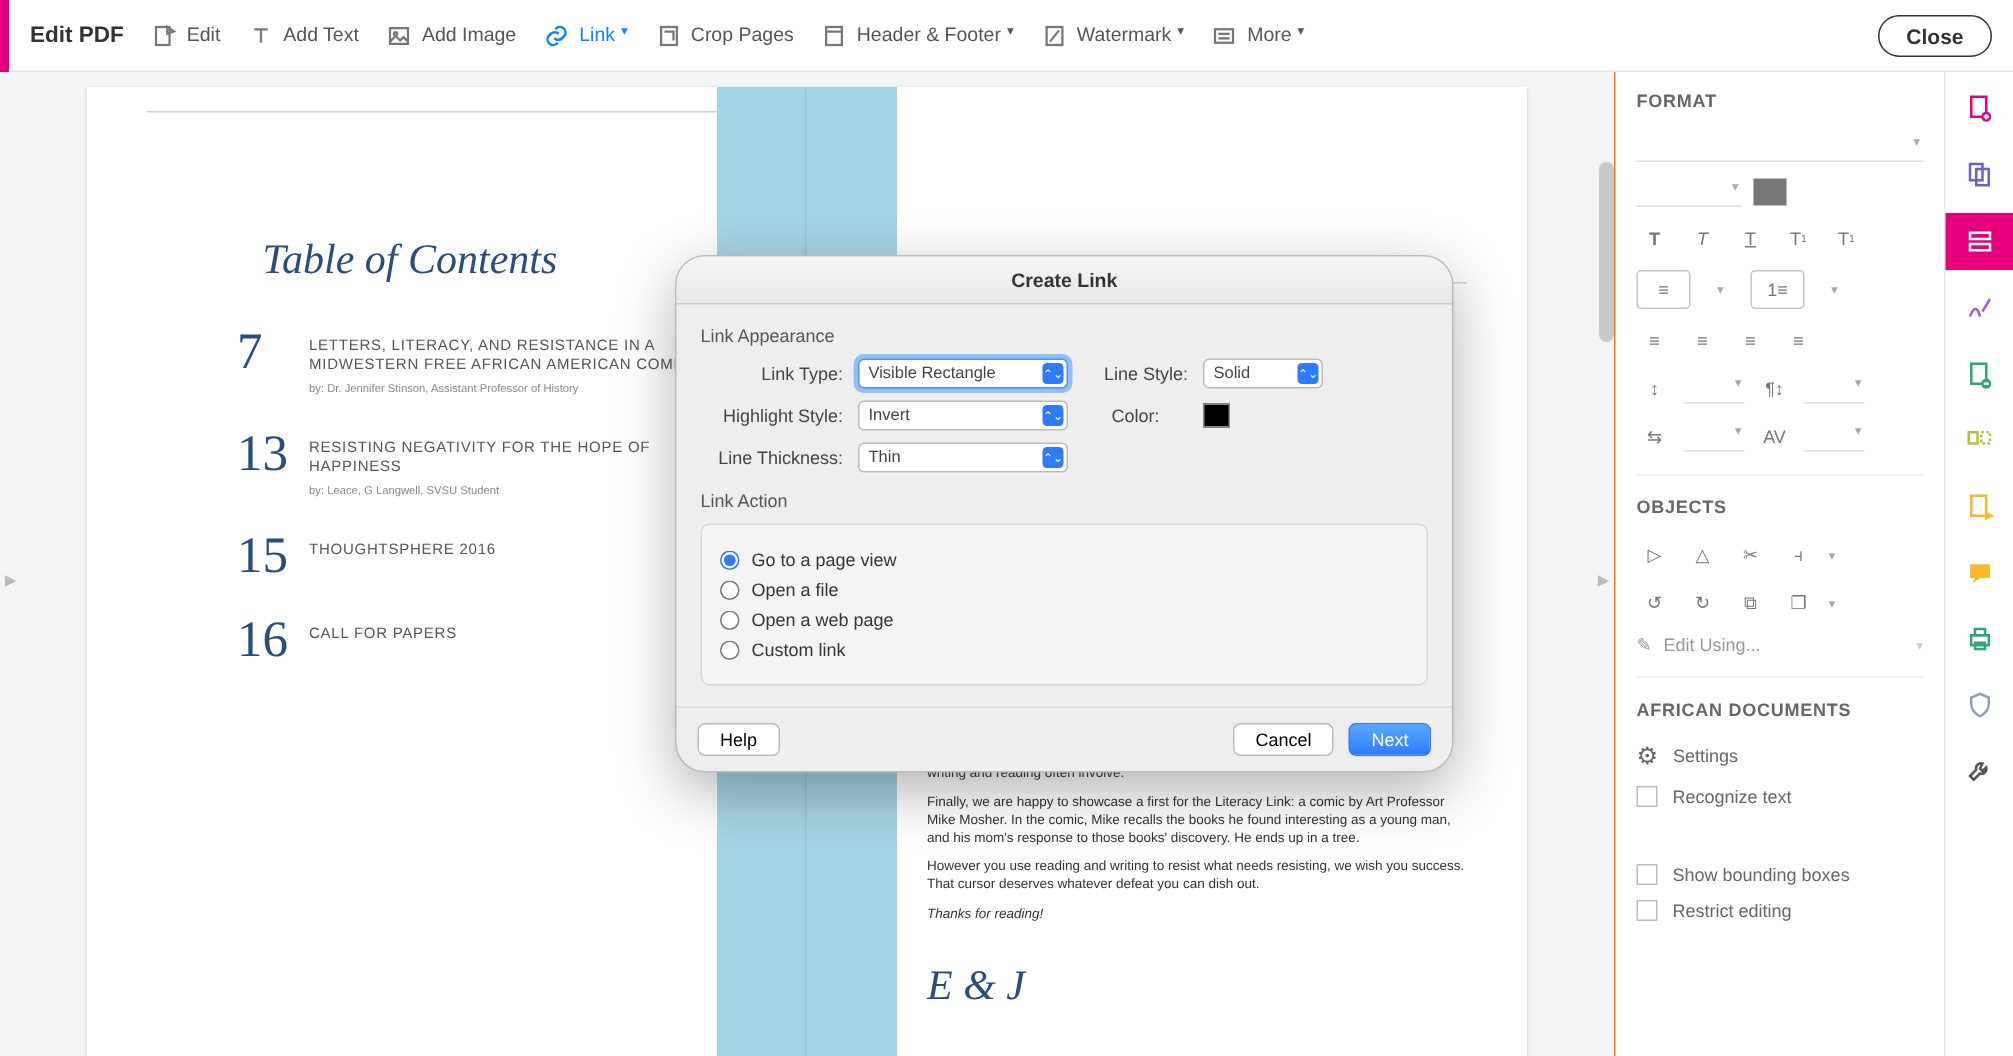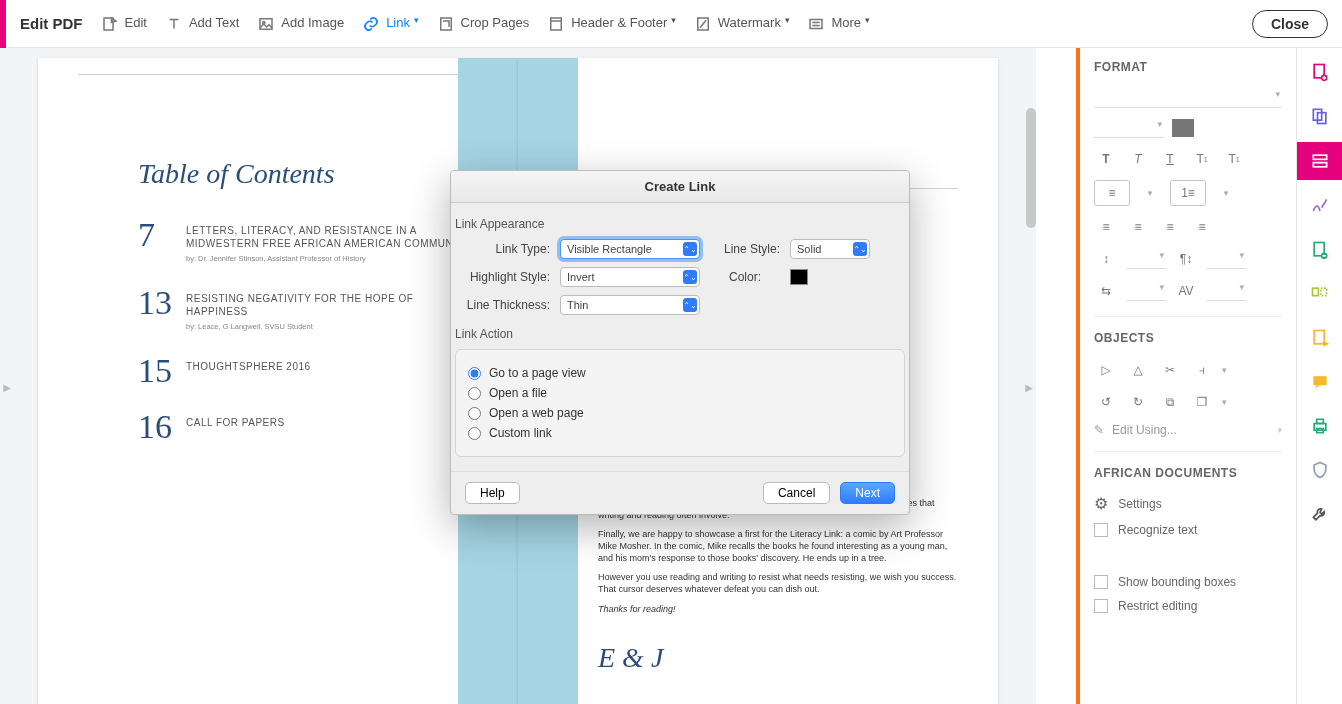--- a/index.html
+++ b/index.html
@@ -26,53 +26,53 @@
 .pages { display: flex; gap: 0; justify-content: center; padding-top: 10px; }
 .page { width: 480px; height: 680px; background: #fff; box-shadow: 0 1px 3px rgba(0,0,0,.15); position: relative; }
 .page.l { margin-right: 0; }
 .divider-band { position: absolute; top: 0; bottom: 0; width: 60px; background: #a5d4e4; }
 .page.l .divider-band { right: 0; }
 .page.r .divider-band { left: 0; }
 .page-rule { position:absolute; left:40px; right:60px; top:16px; height:1px; background:#d0d0d0; }
 .page.r .page-rule { left:80px; right:40px; top:130px; }
 
 .toc { position: absolute; left: 100px; top: 100px; width: 340px; }
-.toc h1 { font-family: "Times New Roman", serif; font-style: italic; font-size: 28px; color: #2a4d7a; font-weight: 500; margin-bottom: 28px; }
+.toc h1 { font-family: "Times New Roman", serif; font-style: italic; font-size: 28px; color: #2a4d7a; font-weight: 500; margin-bottom: 28px; margin-left: 17px; }
 .toc-item { display: flex; gap: 14px; margin-bottom: 22px; }
 .toc-num { font-family: "Times New Roman", serif; font-size: 34px; color: #2a4d7a; font-weight: 400; line-height: 1; min-width: 34px; }
 .toc-text { font-family: "Times New Roman", serif; font-size: 10px; color: #555; line-height: 1.3; padding-top: 6px; }
 .toc-text .ttl { letter-spacing: .5px; }
 .toc-text .byl { font-size: 7.5px; color: #888; margin-top: 4px; }
 
 .bodytext { position: absolute; left: 80px; right: 40px; top: 440px; font-family: "Times New Roman", serif; font-size: 9px; color: #333; line-height: 1.3; }
 .bodytext p { margin-bottom: 8px; }
 .bodytext .thanks { font-style: italic; }
 .sig { font-family: "Brush Script MT","Times New Roman",serif; font-style: italic; font-size: 28px; color: #2a4d7a; margin-top: 24px; }
 
 
-.modal { position: absolute; left: 450px; top: 122px; width: 460px; background: #eee; border-radius: 4px; box-shadow: 0 12px 40px rgba(0,0,0,.3); border: 1px solid #bbb; overflow: hidden; }
+.modal { position: absolute; left: 450px; top: 122px; width: 519px; background: #eee; border-radius: 20px; box-shadow: 0 12px 40px rgba(0,0,0,.3); border: 1px solid #bbb; overflow: hidden; }
 .modal-title { text-align: center; font-size: 13px; font-weight: 600; padding: 8px 0; background: linear-gradient(#f5f5f5,#e8e8e8); border-bottom: 1px solid #ccc; color:#333; }
-.modal-body { padding: 10px 4px 14px; }
+.modal-body { padding: 10px 16px 14px; }
 .section-label { font-size: 12px; color: #555; margin: 4px 0 8px; }
 .form-grid { display: grid; grid-template-columns: 95px 140px 70px 80px; gap: 8px 10px; align-items: center; font-size: 12px; color: #444; }
 .form-grid label { text-align: right; }
 .sel { position: relative; background: #fff; border: 1px solid #bbb; border-radius: 4px; height: 20px; font-size: 11px; display: flex; align-items: center; padding: 0 20px 0 6px; }
 .sel.focus { box-shadow: 0 0 0 3px rgba(0,120,255,.4); border-color:#4a90ff; }
 .sel .arrow { position: absolute; right: 2px; top: 2px; bottom: 2px; width: 14px; background: #2f7bff; border-radius: 3px; display: flex; align-items: center; justify-content: center; color: #fff; font-size: 8px; }
 .colorbox { width: 18px; height: 16px; background: #000; border: 1px solid #888; }
 .inset { background: #f4f4f4; border: 1px solid #d5d5d5; border-radius: 6px; padding: 10px 12px; margin-top: 6px; }
 .radio-row { display: flex; align-items: center; gap: 8px; font-size: 12px; color: #333; margin: 6px 0; }
 .radio-row input { accent-color: #2f7bff; }
 .modal-footer { display: flex; align-items: center; padding: 10px 14px; gap: 10px; border-top: 1px solid #ddd; }
 .btn { background: #fff; border: 1px solid #bbb; border-radius: 5px; font-size: 12px; padding: 3px 14px; cursor: pointer; }
 .btn.primary { background: linear-gradient(#5aa9ff,#2f7bff); color: #fff; border-color: #2f7bff; }
 .modal-footer .spacer { flex: 1; }
 
 
-.format-panel { width: 220px; border-left: 4px solid #f97316; padding: 12px 14px; overflow-y: auto; background:#fff; font-size: 12px; color: #666; margin-left: 40px; }
+.format-panel { width: 220px; border-left: 1px solid #f97316; padding: 12px 14px; overflow-y: auto; background:#fff; font-size: 12px; color: #666; }
 .fp-heading { font-size: 12px; font-weight: 700; letter-spacing: .5px; color: #666; margin-bottom: 14px; }
 .fp-row { display: flex; gap: 8px; margin-bottom: 10px; align-items: center; flex-wrap: wrap; }
 .fp-sel { flex: 1; border-bottom: 1px solid #ddd; height: 20px; position: relative; min-width:40px;}
 .fp-sel::after { content: "▾"; position: absolute; right: 2px; top: 1px; font-size: 9px; color: #aaa; }
 .fp-swatch { width: 22px; height: 18px; background: #777; }
 .iconbtn { width: 24px; height: 22px; display: flex; align-items: center; justify-content: center; color: #777; border-radius: 3px; cursor: pointer; }
 .iconbtn.boxed { border: 1px solid #c5c5c5; width: 36px; height: 26px; }
 .fp-divider { height: 1px; background: #eee; margin: 14px 0; }
 .fp-editlink { display: flex; align-items: center; gap: 8px; color: #999; margin-top: 4px; }
 .chk-row { display: flex; align-items: center; gap: 10px; margin: 10px 0; color: #666; }

